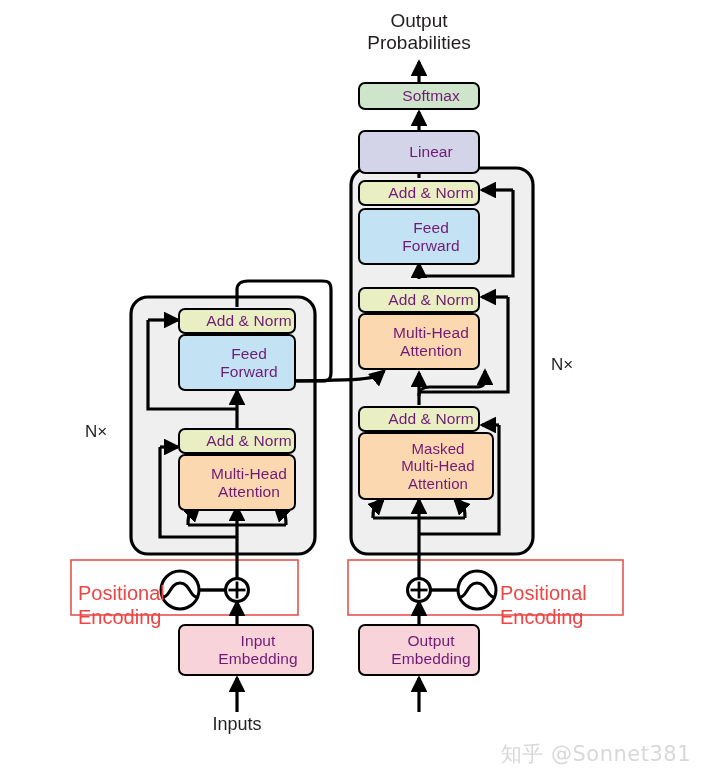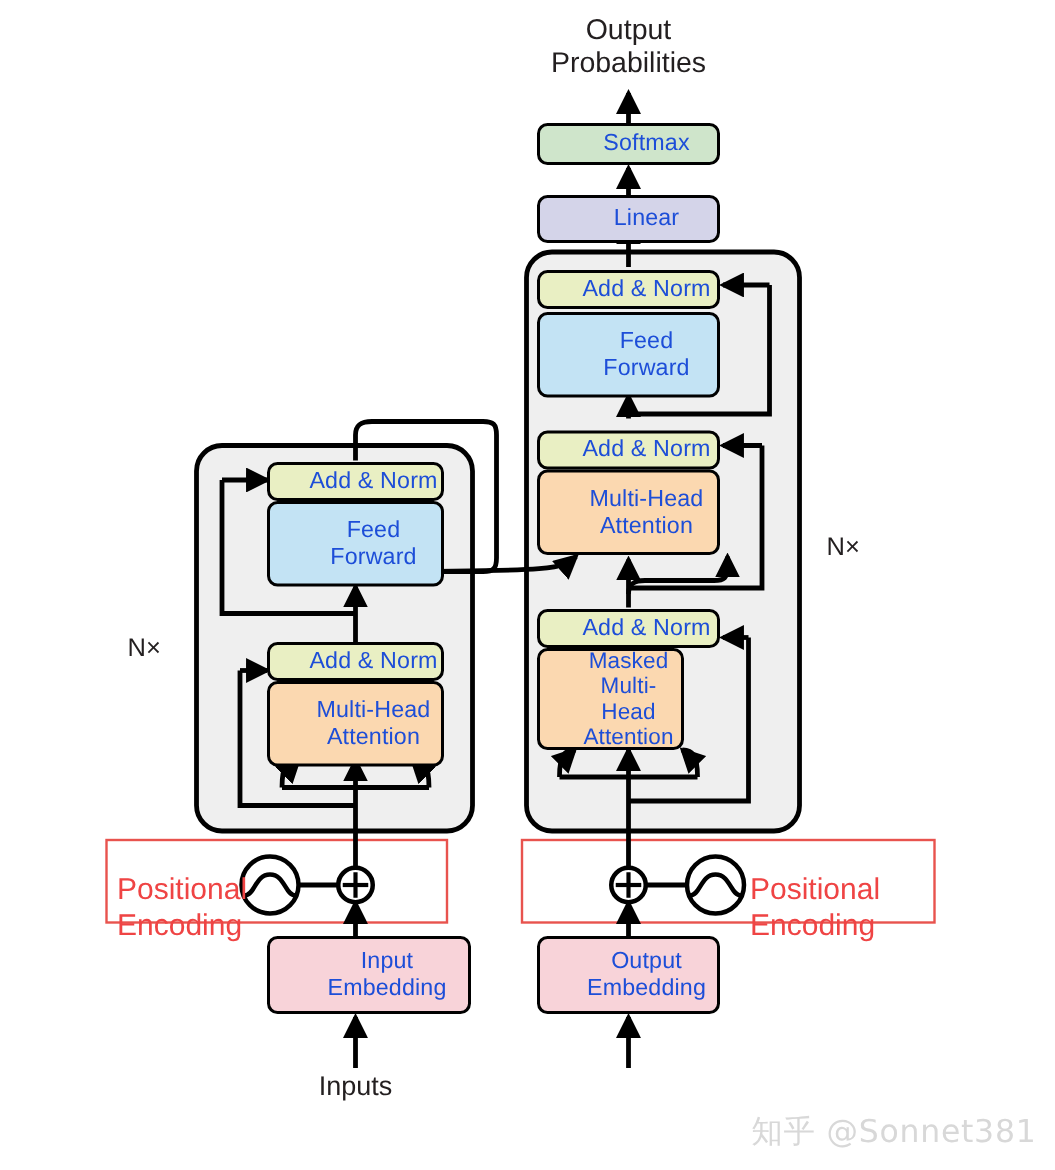--- a/index.html
+++ b/index.html
@@ -30,21 +30,21 @@
   }
   
   .blk {
     position: absolute;
     box-sizing: border-box;
     display: flex;
     align-items: center;
     justify-content: center;
     text-align: center;
     line-height: 1.14;
-    color: #1d4ed8;
+    color: #701a75;
     border: 2.2px solid #000;
     border-radius: 7px;
     white-space: pre-line;
     font-size: 15.5px;
     letter-spacing: .1px;
     padding-left: 24px;
   }
   .blk.sm { font-size: 15px; }
   .label {
     position: absolute;
@@ -186,35 +186,35 @@
   <div class="pe-label" style="left:78px; top:565px;">Positional
 Encoding</div>
 
   <div class="blk" style="left:178px; top:624px; width:136px; height:52px; background:#f8d3d9;">Input
 Embedding</div>
 
   <div class="label io-label" style="left:177px; top:714px; width:120px;">Inputs</div>
 
   <div class="blk" style="left:358px; top:82px; width:122px; height:28px; background:#cfe5cb;">Softmax</div>
 
-  <div class="blk" style="left:358px; top:130px; width:122px; height:32px; background:#d4d4e9;">Linear</div>
+  <div class="blk" style="left:358px; top:130px; width:122px; height:44px; background:#d4d4e9;">Linear</div>
 
   <div class="blk" style="left:358px; top:180px; width:122px; height:26px; background:#e9efc3;">Add &amp; Norm</div>
 
   <div class="blk" style="left:358px; top:208px; width:122px; height:57px; background:#c3e3f4;">Feed
 Forward</div>
 
   <div class="blk" style="left:358px; top:287px; width:122px; height:26px; background:#e9efc3;">Add &amp; Norm</div>
 
   <div class="blk" style="left:358px; top:313px; width:122px; height:57px; background:#fbd8b0;">Multi-Head
 Attention</div>
 
   <div class="blk" style="left:358px; top:406px; width:122px; height:26px; background:#e9efc3;">Add &amp; Norm</div>
 
-  <div class="blk sm" style="left:358px; top:432px; width:98px; height:68px; background:#fbd8b0;">Masked
+  <div class="blk sm" style="left:358px; top:432px; width:136px; height:68px; background:#fbd8b0;">Masked
 Multi-Head
 Attention</div>
 
   <div class="nx" style="left:551px; top:355px;">N×</div>
 
   <div class="pe-label" style="left:500px; top:565px;">Positional
 Encoding</div>
 
   <div class="blk" style="left:358px; top:624px; width:122px; height:52px; background:#f8d3d9;">Output
 Embedding</div>

